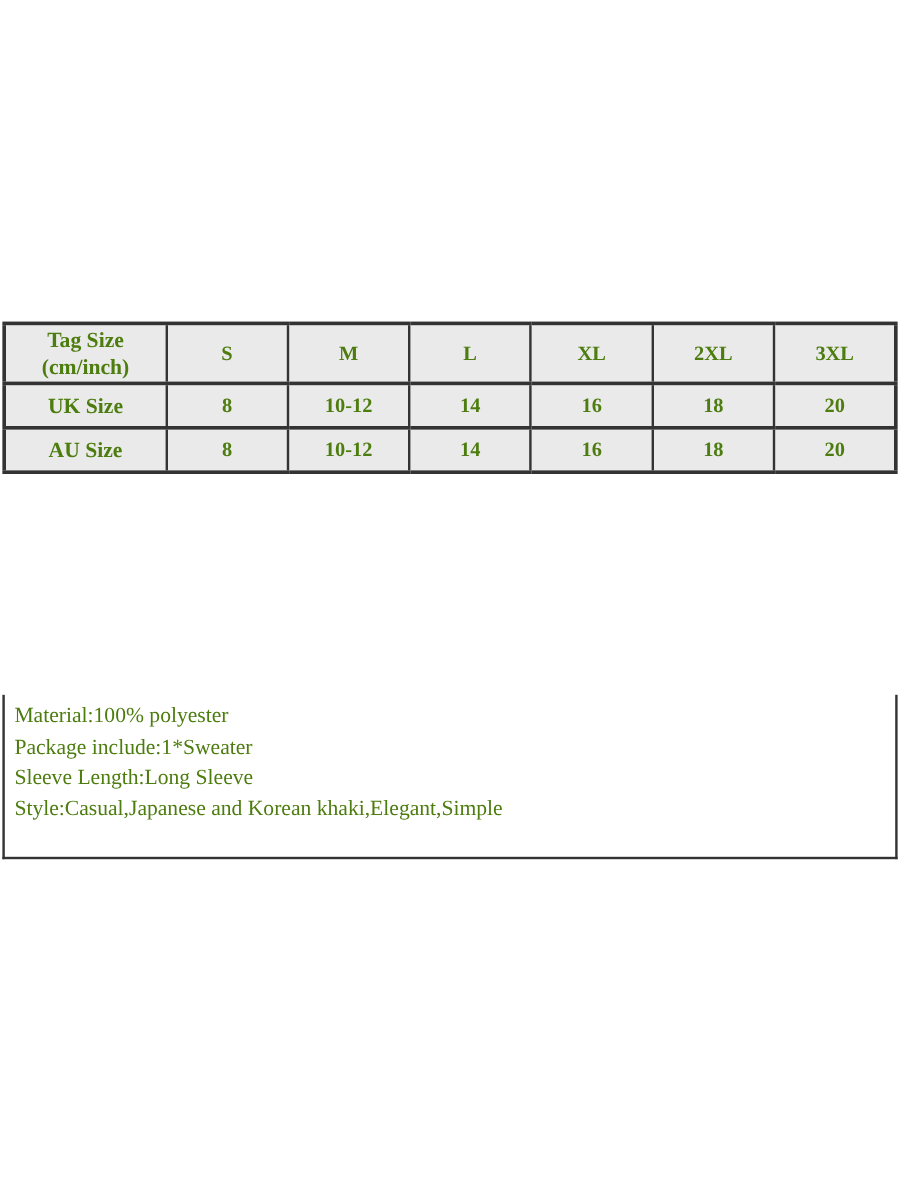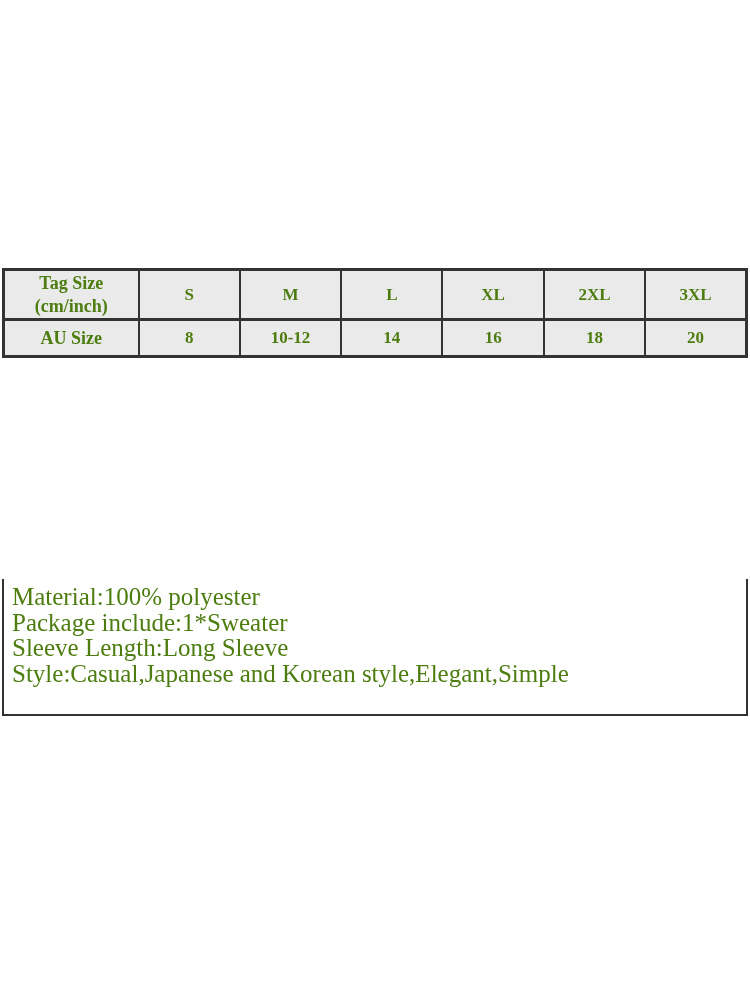--- a/index.html
+++ b/index.html
@@ -55,21 +55,21 @@
     left: 2px;
     top: 579px;
     width: 746px;
     height: 137px;
     background: #ffffff;
     border: 2px solid #333333;
     border-top: none;
     padding: 5px 8px 0 8px;
   }
   .detail-line {
-    font-size: 25px;
+    font-size: 18px;
     line-height: 25.5px;
     white-space: nowrap;
   }
 </style>
 </head>
 <body>
 
 <div class="page">
 
   <table class="size-table">
@@ -87,31 +87,40 @@
         <th>Tag Size
 (cm/inch)</th>
         <td>S</td>
         <td>M</td>
         <td>L</td>
         <td>XL</td>
         <td>2XL</td>
         <td>3XL</td>
       </tr>
       <tr class="r-size bold-row">
+        <th>UK Size</th>
+        <td>8</td>
+        <td>10-12</td>
+        <td>14</td>
+        <td>16</td>
+        <td>18</td>
+        <td>20</td>
+      </tr>
+      <tr class="r-size bold-row">
         <th>AU Size</th>
         <td>8</td>
         <td>10-12</td>
         <td>14</td>
         <td>16</td>
         <td>18</td>
         <td>20</td>
       </tr>
     </tbody>
   </table>
 
   <div class="details-box">
     <div class="detail-line">Material:100% polyester</div>
     <div class="detail-line">Package include:1*Sweater</div>
     <div class="detail-line">Sleeve Length:Long Sleeve</div>
-    <div class="detail-line">Style:Casual,Japanese and Korean style,Elegant,Simple</div>
+    <div class="detail-line">Style:Casual,Japanese and Korean khaki,Elegant,Simple</div>
   </div>
 
 </div>
 
 </body></html>

